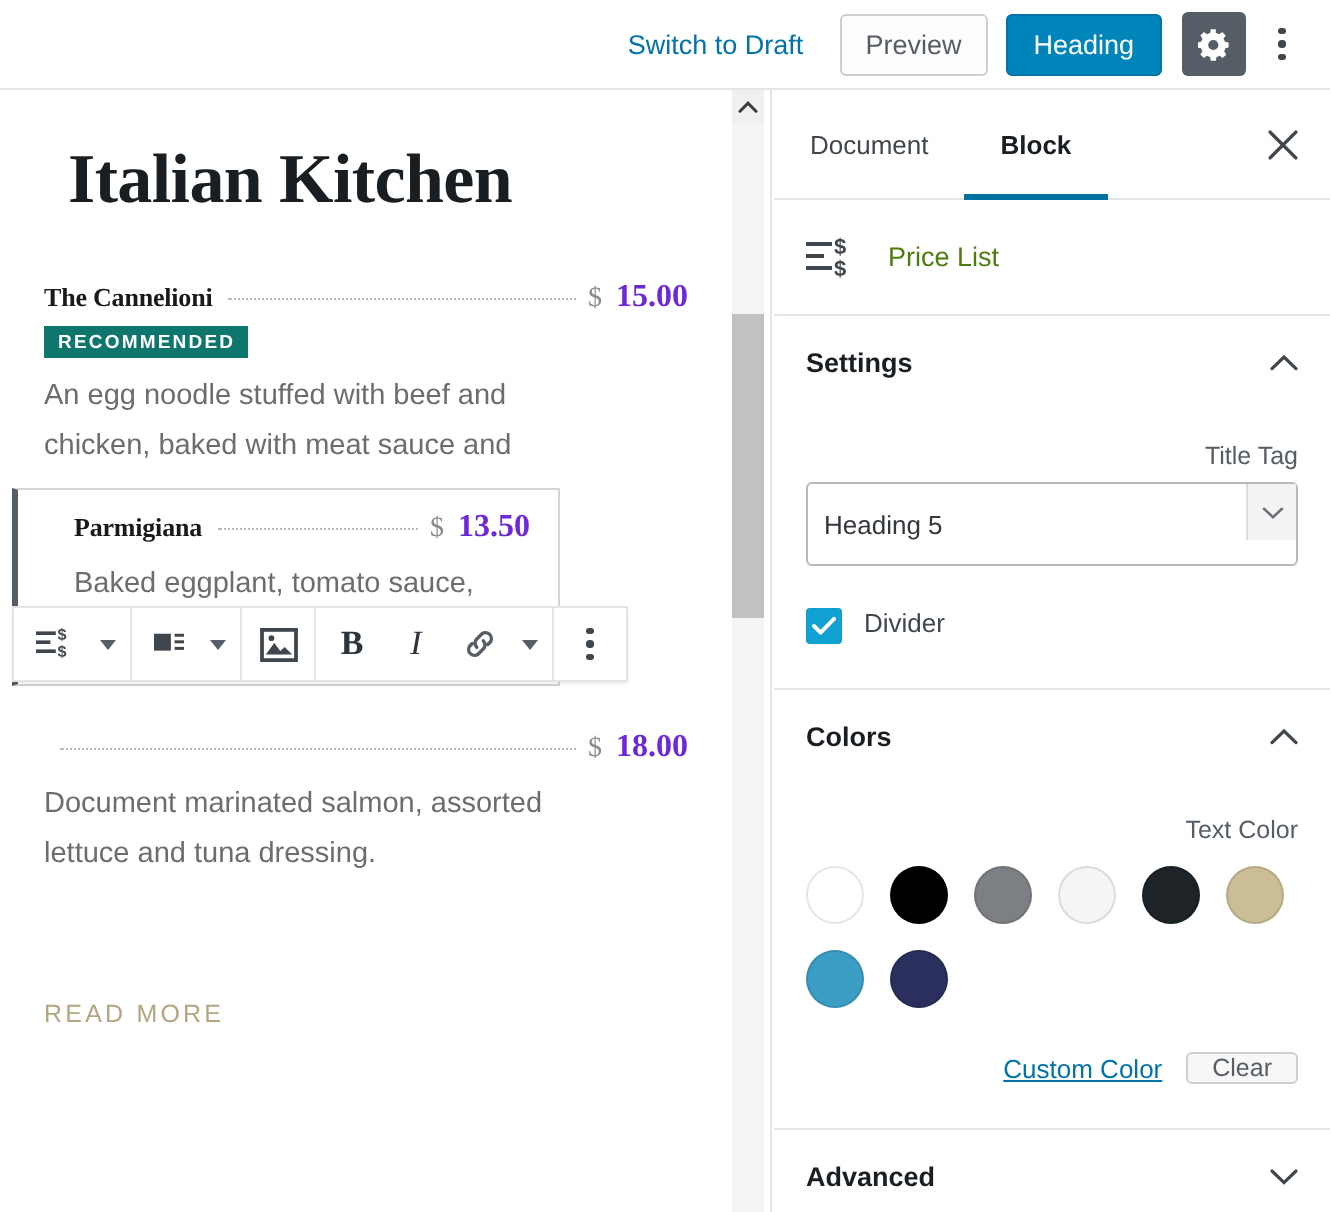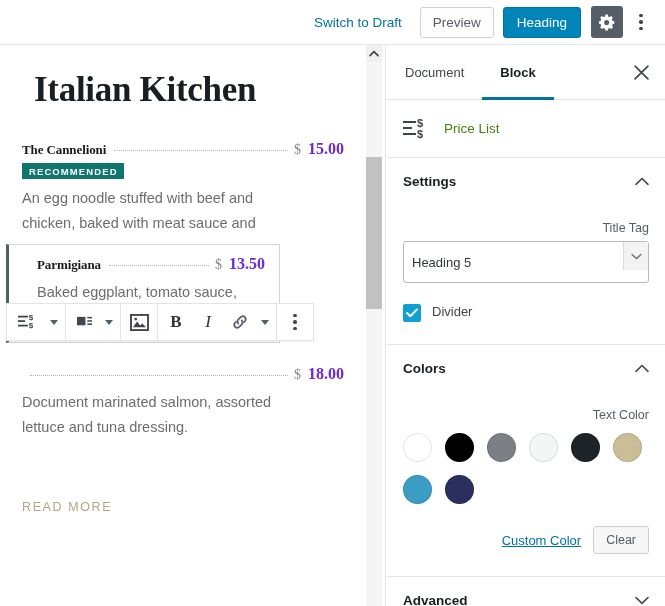--- a/index.html
+++ b/index.html
@@ -374,21 +374,21 @@
     margin-top: 22px;
     gap: 12px;
   }
   .custom-color {
     font-size: 13px;
     color: #0073aa;
     text-decoration: underline;
     cursor: pointer;
   }
   .btn-clear {
-    height: 28px;
+    height: 16px;
     padding: 0 12px;
     border: 1px solid #ccd0d4;
     background: #f7f7f7;
     color: #555d66;
     font-size: 12.5px;
     border-radius: 3px;
     cursor: pointer;
     font-family: "Liberation Sans", sans-serif;
   }
 

